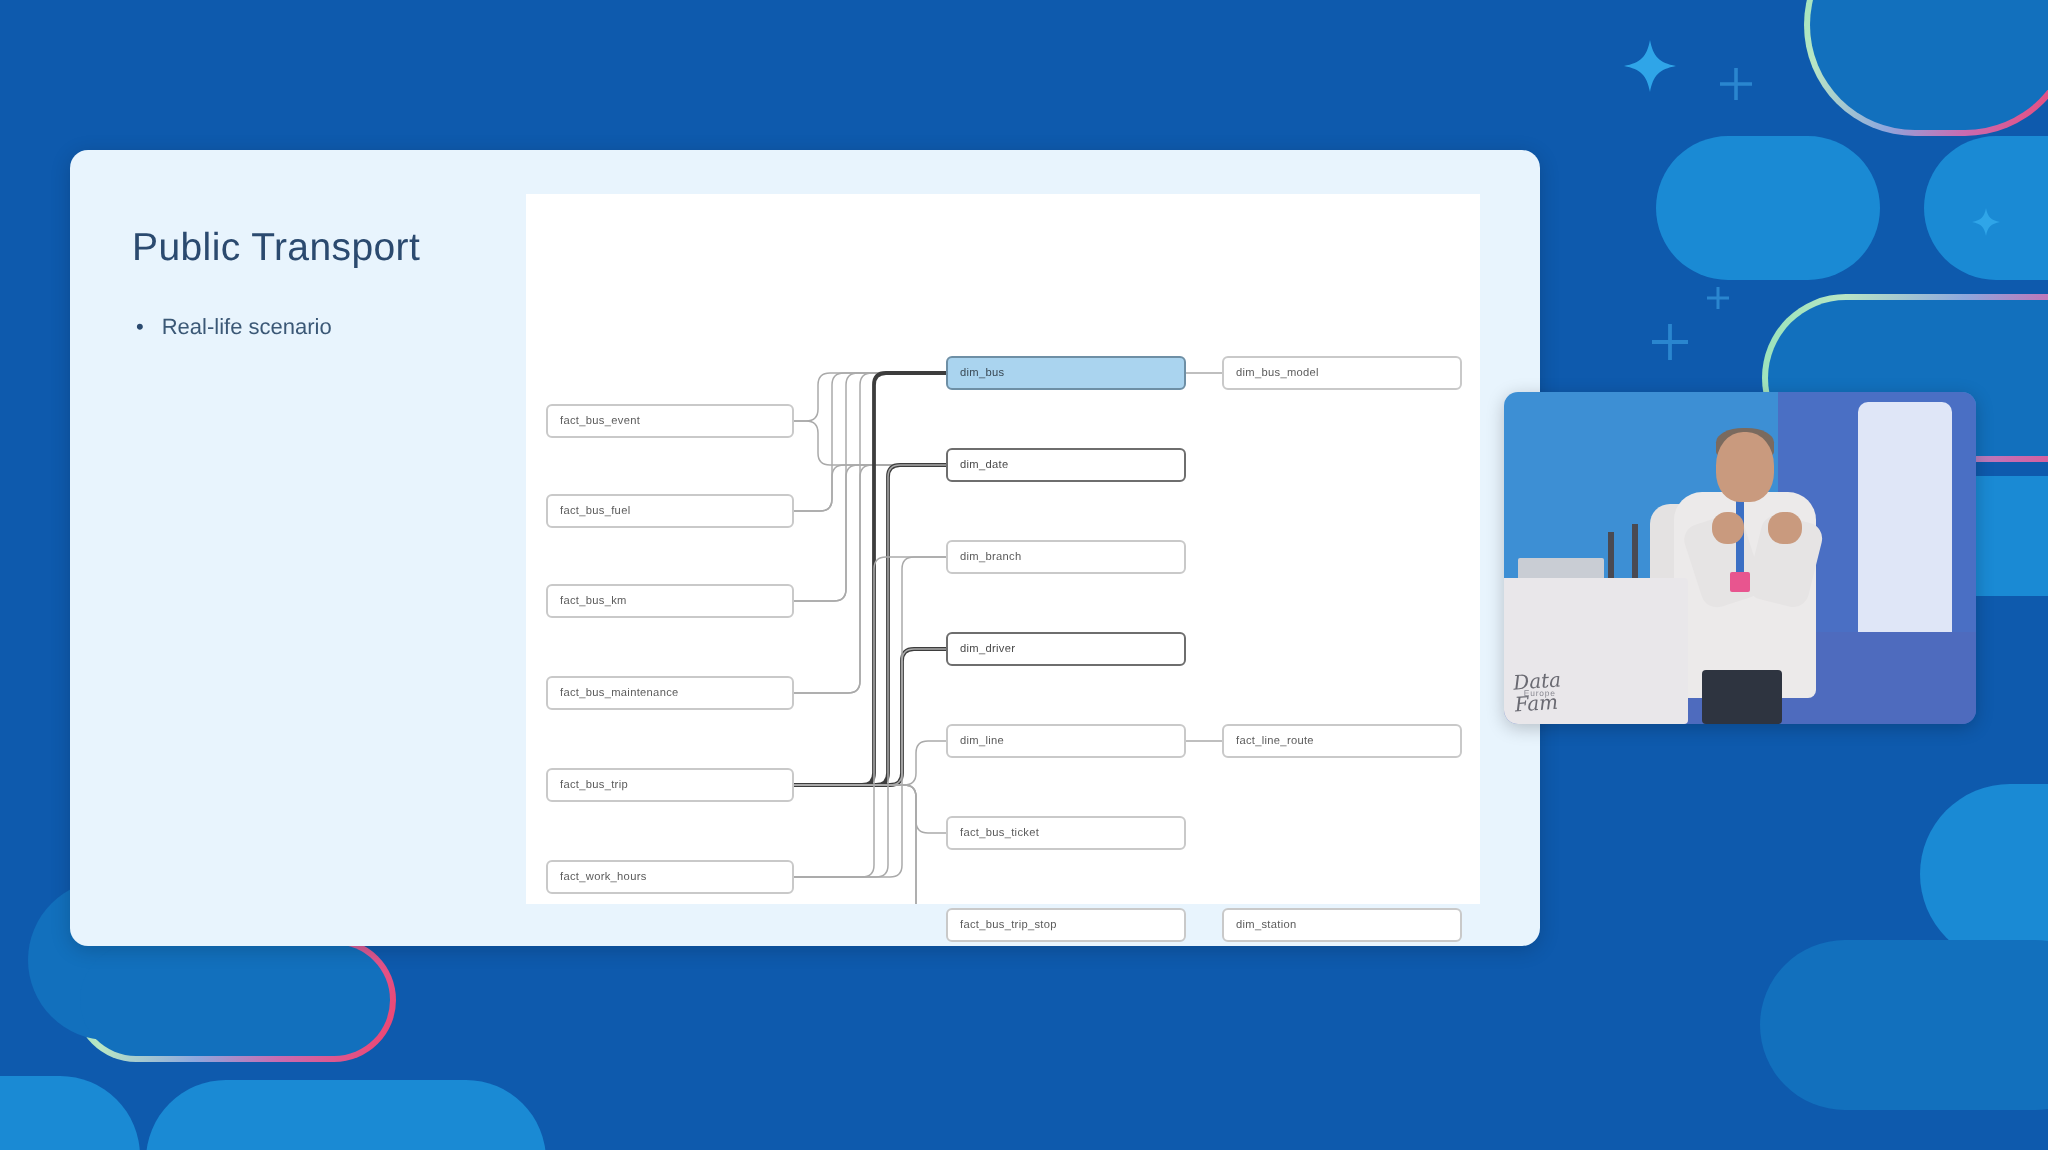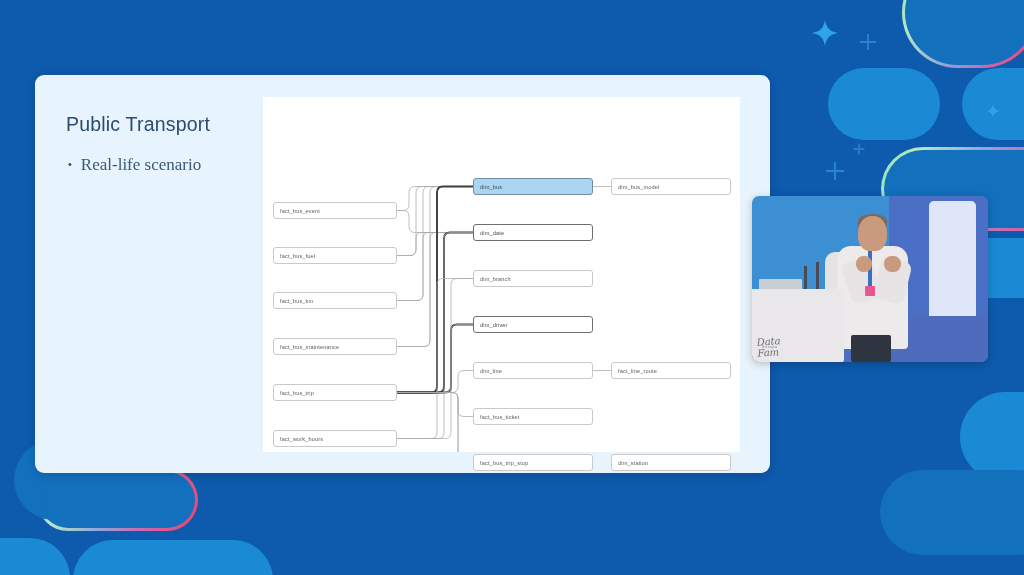--- a/index.html
+++ b/index.html
@@ -37,21 +37,21 @@
   #slide-left { position:absolute; left:0; top:0; width:228px; height:100%; }
   #slide-title {
     position:absolute; left:31px; top:38px;
     font-size:19.5px; color:#2b4a6f; letter-spacing:.2px;
   }
   #bullet-row {
     position:absolute; left:33px; top:82px;
     display:flex; align-items:flex-start; gap:9px;
   }
   #bullet-dot { color:#2b4a6f; font-size:11px; line-height:15px; }
-  #bullet-text { font-size:17px; color:#3b5876; line-height:15px;font-family:Liberation Serif, serif; }
+  #bullet-text { font-size:11px; color:#3b5876; line-height:15px; }
 
   
   #erd {
     position:absolute; left:228px; top:22px; width:477px; height:355px;
     background:#ffffff;
   }
   #erd svg { position:absolute; left:0; top:0; }
   .node {
     position:absolute; background:#fff;
     border:1px solid #c9c9c9; border-radius:3px;

